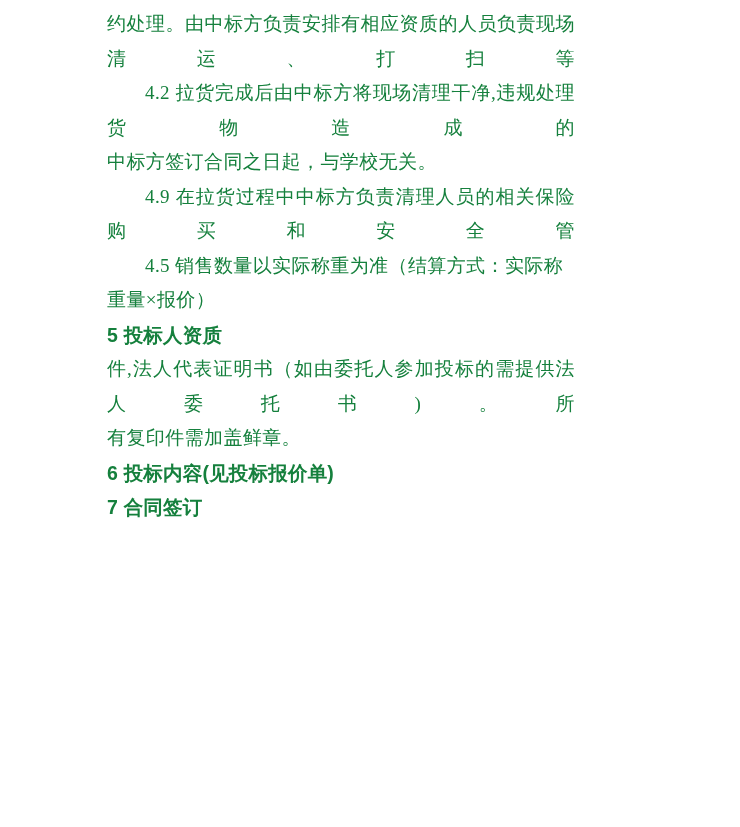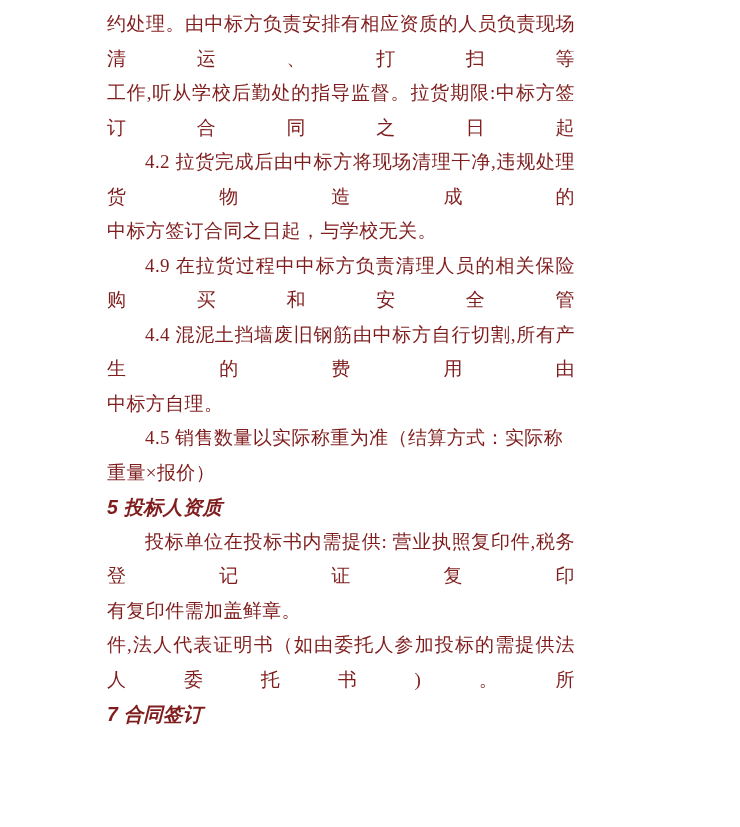--- a/index.html
+++ b/index.html
@@ -7,21 +7,21 @@
     padding: 0;
     background: #ffffff;
   }
   .page {
     position: relative;
     width: 680px;
     height: 827px;
     background: #ffffff;
     box-sizing: border-box;
     padding: 7px 105px 0 107px;
-    color: #7f1d1d;
+    color: #15803d;
     font-family: "Liberation Serif", "DejaVu Serif", serif;
     font-size: 19px;
     overflow: hidden;
   }
   .block { margin: 0; padding: 0; }
   .line {
     line-height: 34.5px;
     letter-spacing: 0.4px;
     white-space: normal;
   }
@@ -32,59 +32,55 @@
   }
   
   .line.indent {
     text-indent: 2em;
   }
   .heading .line {
     font-weight: bold;
     font-family: "Liberation Sans", "DejaVu Sans", sans-serif;
     font-size: 19.5px;
     letter-spacing: 0.2px;
-    font-style: italic;
   }
 </style>
 </head>
 <body>
 
 <div class="page">
 
   <section class="block">
     <div class="line fill">约处理。由中标方负责安排有相应资质的人员负责现场清运、打扫等</div>
-    <div class="line fill">工作,听从学校后勤处的指导监督。拉货期限:中标方签订合同之日起</div>
   </section>
 
   <section class="block">
     <div class="line fill indent">4.2 拉货完成后由中标方将现场清理干净,违规处理货物造成的</div>
     <div class="line">中标方签订合同之日起，与学校无关。</div>
   </section>
 
   <section class="block">
     <div class="line fill indent">4.9 在拉货过程中中标方负责清理人员的相关保险购买和安全管</div>
   </section>
 
-  <section class="block">
-    <div class="line fill indent">4.4 混泥土挡墙废旧钢筋由中标方自行切割,所有产生的费用由</div>
-    <div class="line">中标方自理。</div>
-  </section>
 
   <section class="block">
     <div class="line indent">4.5 销售数量以实际称重为准（结算方式：实际称重量×报价）</div>
   </section>
 
   <section class="block heading">
     <div class="line">5 投标人资质</div>
   </section>
 
   <section class="block">
-    <div class="line fill indent">投标单位在投标书内需提供: 营业执照复印件,税务登记证复印</div>
+    <div class="line fill">件,法人代表证明书（如由委托人参加投标的需提供法人委托书)。所</div>
     <div class="line">有复印件需加盖鲜章。</div>
-    <div class="line fill">件,法人代表证明书（如由委托人参加投标的需提供法人委托书)。所</div>
   </section>
 
+  <section class="block heading">
+    <div class="line">6 投标内容(见投标报价单)</div>
+  </section>
 
   <section class="block heading">
     <div class="line">7 合同签订</div>
   </section>
 
 </div>
 
 </body></html>

